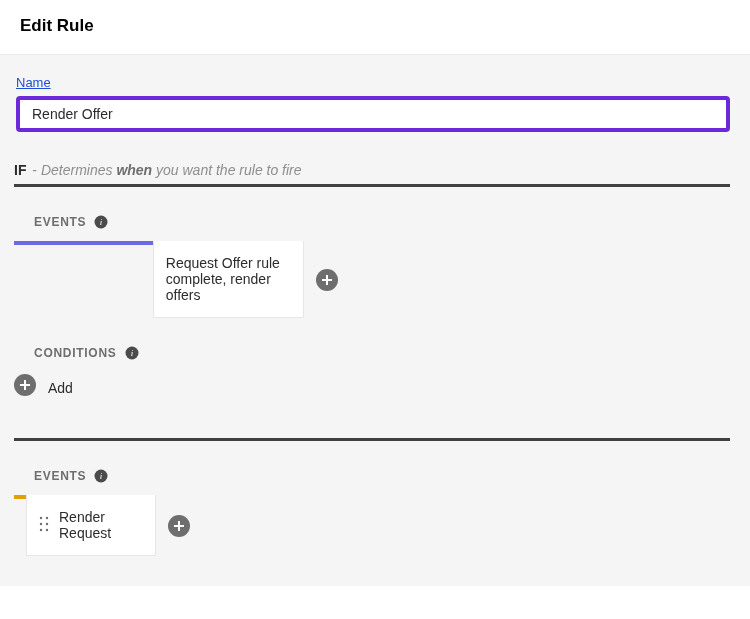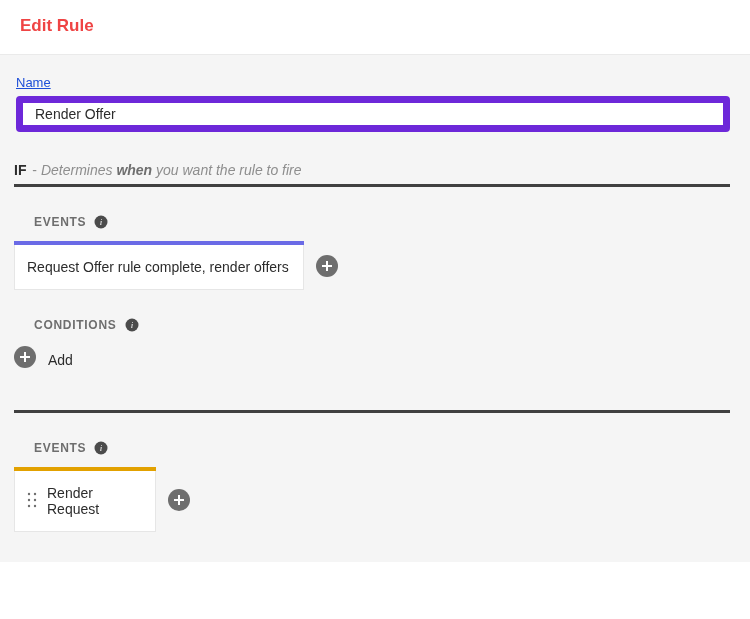--- a/index.html
+++ b/index.html
@@ -1,22 +1,22 @@
 <!DOCTYPE html>
 <html><head>
 <meta charset="utf-8">
 <style>
   * { box-sizing: border-box; margin: 0; padding: 0; }
   html, body { width: 750px; height: 619px; font-family: -apple-system, BlinkMacSystemFont, "Segoe UI", Helvetica, Arial, sans-serif; background:#fff; color:#2c2c2c; }
   .header { padding: 16px 20px 18px 20px; background:#ffffff; border-bottom:1px solid #eaeaea; }
-  .header h1 { font-size: 17px; font-weight: 700; color:#ef4444; }
+  .header h1 { font-size: 17px; font-weight: 700; color:#000000; }
   .body { background:#f5f5f5; padding: 20px 20px 30px 14px; }
   .field-label { font-size: 13px; color:#1d4ed8; margin-bottom: 6px; display:block;text-decoration:underline; }
   .text-input {
-    width: 100%; height: 36px; border:7px solid #6d28d9; border-radius:4px;
+    width: 100%; height: 36px; border:4px solid #6d28d9; border-radius:4px;
     background:#fff; padding: 0 12px; font-size: 14px; color:#2c2c2c;
   }
   .section-rule { margin-top: 30px; }
   .section-rule .caption { font-size: 14px; font-style: italic; color:#8e8e8e; }
   .section-rule .caption .lead { font-style: normal; font-weight:700; color:#2c2c2c; margin-right:2px; }
   .section-rule .caption .dash { font-style: normal; color:#8e8e8e; }
   .section-rule .caption .kw { font-weight:700; color:#6e6e6e; }
   .thick-hr { height:3px; background:#404040; margin-top:6px; }
 
   .sub-label { margin-top: 28px; display:flex; align-items:center; gap:8px;padding-left:20px; }
@@ -25,21 +25,21 @@
   .info-icon svg circle { fill:#4b4b4b; }
   .info-icon svg text { fill:#fff; font-size:9px; font-family: Georgia, serif; font-style:italic; }
 
   .row { display:flex; align-items:center; gap:12px; margin-top:12px; }
 
   .card {
     background:#fff; border:1px solid #e6e6e6; border-top-width:0;
     padding: 14px 12px; font-size:14px; color:#2c2c2c; min-width:130px;
     display:flex; align-items:center; gap:10px;
   }
-  .card-wrap { display:flex; flex-direction:column; }
+  .card-wrap { display:flex; flex-direction:row; }
   .card-accent { height:4px; width:100%; }
   .accent-purple { background:#6a6ae6; }
   .accent-gold { background:#e2a100; }
 
   .plus-btn {
     width:22px; height:22px; border-radius:50%; background:#6e6e6e;
     display:inline-flex; align-items:center; justify-content:center; cursor:pointer;
     flex: 0 0 auto;
   }
   .plus-btn svg line { stroke:#fff; stroke-width:2; }

